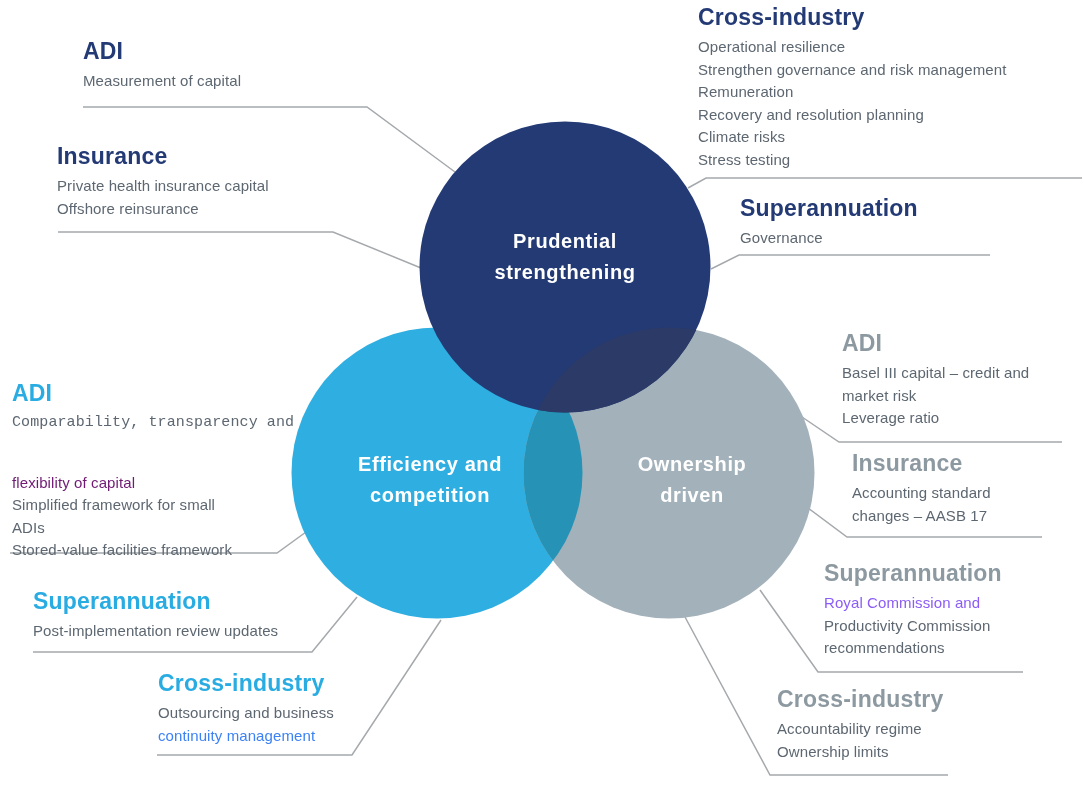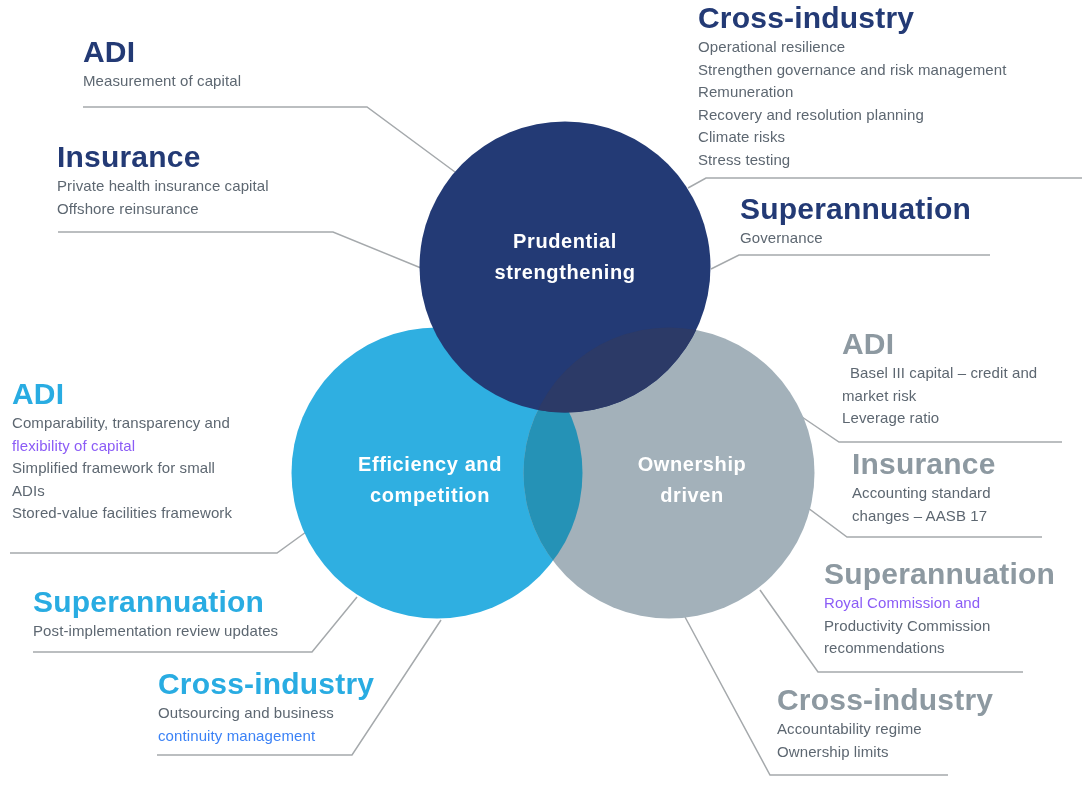--- a/index.html
+++ b/index.html
@@ -1,19 +1,19 @@
 <!DOCTYPE html>
 <html><head>
 <meta charset="utf-8">
 <style>
   html,body{margin:0;padding:0;background:#fff;font-family:"Liberation Sans",sans-serif;}
   .canvas{position:relative;width:1084px;height:805px;overflow:hidden;background:#fff;}
   .layer{position:absolute;left:0;top:0;}
   .callout{position:absolute;}
-  .callout .h{font-size:30px;font-weight:700;line-height:27px;letter-spacing:.2px;margin-bottom:5px;}
+  .callout .h{font-size:23px;font-weight:700;line-height:27px;letter-spacing:.2px;margin-bottom:5px;}
   .callout .item{font-size:15px;line-height:22.5px;letter-spacing:.1px;white-space:nowrap;}
   .circle-label{position:absolute;width:300px;text-align:center;font-size:20px;font-weight:600;line-height:31px;letter-spacing:.6px;}
 </style>
 </head>
 <body>
 
 <div class="canvas">
 
   <svg class="layer" width="1084" height="805" viewBox="0 0 1084 805">
     <defs>
@@ -80,21 +80,21 @@
     <div class="item" style="color: rgb(93, 103, 113);">Stress testing</div>
   </div>
 
   <div class="callout" style="left:740px;top:195px;">
     <div class="h" style="color: rgb(35, 58, 117);">Superannuation</div>
     <div class="item" style="color: rgb(93, 103, 113);">Governance</div>
   </div>
 
   <div class="callout" style="left:842px;top:330px;">
     <div class="h" style="color: rgb(141, 153, 161);">ADI</div>
-    <div class="item" style="color: rgb(93, 103, 113); margin-left: 8px;">Basel III capital – credit and</div>
+    <div class="item" style="color: rgb(93, 103, 113);">Basel III capital – credit and</div>
     <div class="item" style="color: rgb(93, 103, 113);">market risk</div>
     <div class="item" style="color: rgb(93, 103, 113);">Leverage ratio</div>
   </div>
 
   <div class="callout" style="left:852px;top:450px;">
     <div class="h" style="color: rgb(141, 153, 161);">Insurance</div>
     <div class="item" style="color: rgb(93, 103, 113);">Accounting standard</div>
     <div class="item" style="color: rgb(93, 103, 113);">changes – AASB 17</div>
   </div>
 
@@ -106,22 +106,22 @@
   </div>
 
   <div class="callout" style="left:777px;top:686px;">
     <div class="h" style="color: rgb(141, 153, 161);">Cross-industry</div>
     <div class="item" style="color: rgb(93, 103, 113);">Accountability regime</div>
     <div class="item" style="color: rgb(93, 103, 113);">Ownership limits</div>
   </div>
 
   <div class="callout" style="left:12px;top:380px;">
     <div class="h" style="color: rgb(41, 172, 226);">ADI</div>
-    <div class="item" style="color: rgb(93, 103, 113);">Comparability, transparency and</div>
-    <div class="item" style="color: #8b5cf6;">flexibility of capital</div>
+    <div class="item" style="color: rgb(93, 103, 113); font-family: Liberation Mono, monospace;">Comparability, transparency and</div>
+    <div class="item" style="color: #701a75; margin-top: 37px;">flexibility of capital</div>
     <div class="item" style="color: rgb(93, 103, 113);">Simplified framework for small</div>
     <div class="item" style="color: rgb(93, 103, 113);">ADIs</div>
     <div class="item" style="color: rgb(93, 103, 113);">Stored-value facilities framework</div>
   </div>
 
   <div class="callout" style="left:33px;top:588px;">
     <div class="h" style="color: rgb(41, 172, 226);">Superannuation</div>
     <div class="item" style="color: rgb(93, 103, 113);">Post-implementation review updates</div>
   </div>
 

